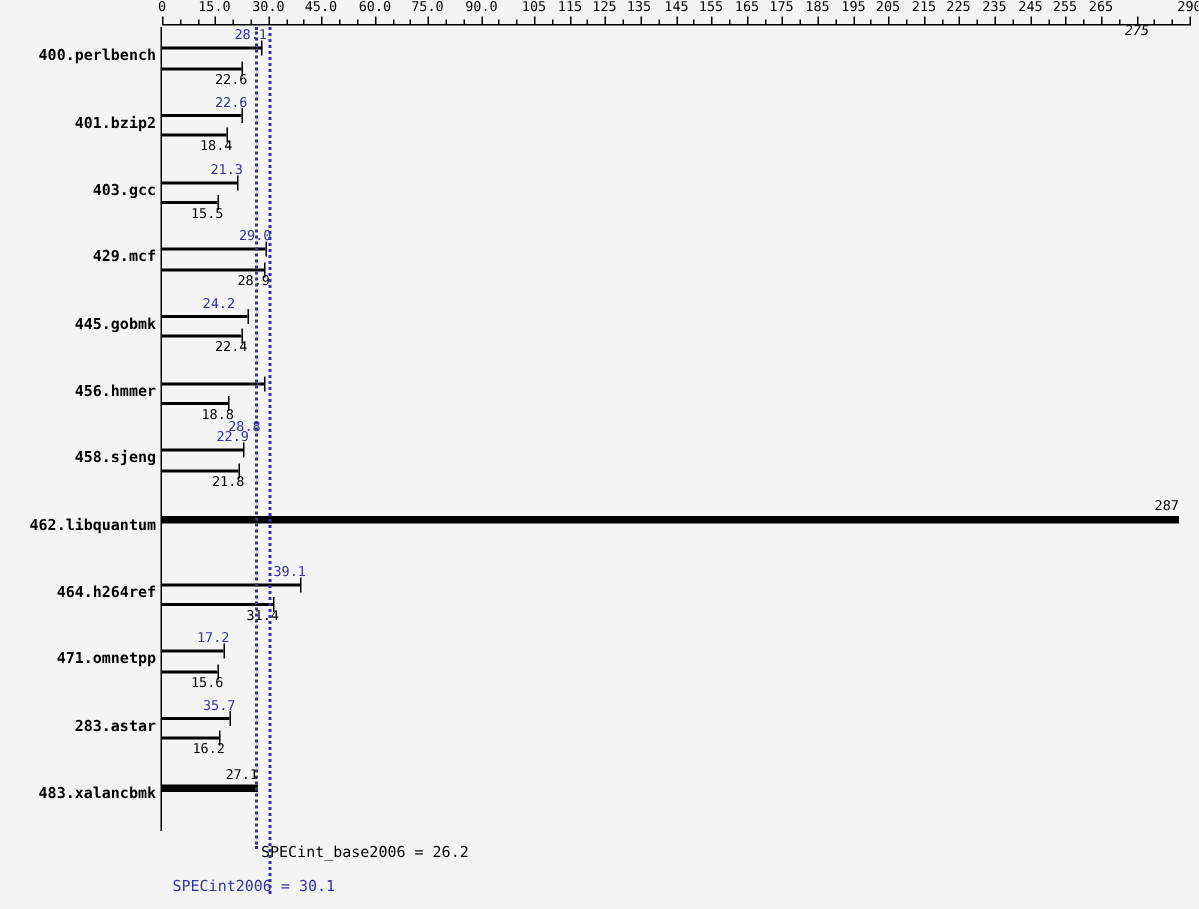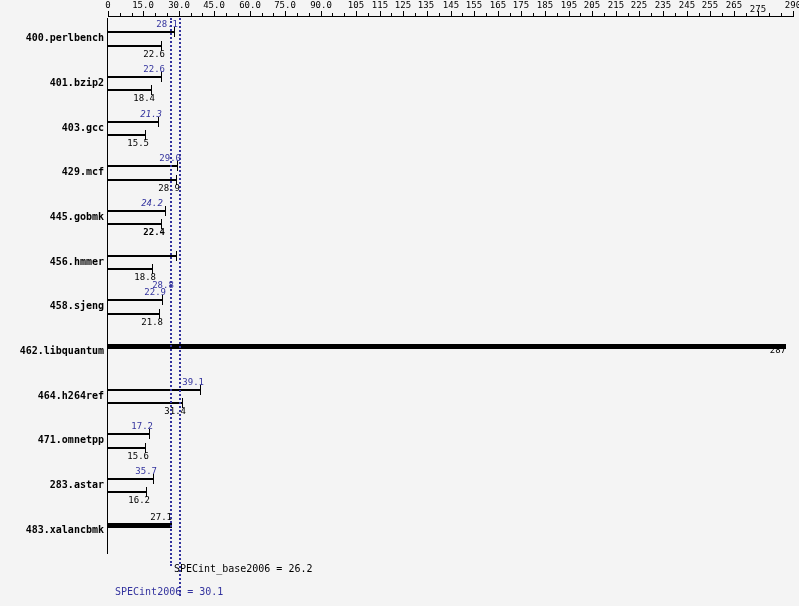--- a/index.html
+++ b/index.html
@@ -112,21 +112,21 @@
     <div class="tick-label" style="left: 621px; top: 0px; width: 36px;">225</div>
     <div class="tick" style="left: 663px; top: 11px; height: 5px;"></div>
     <div class="tick-label" style="left: 645px; top: 0px; width: 36px;">235</div>
     <div class="tick" style="left: 687px; top: 11px; height: 5px;"></div>
     <div class="tick-label" style="left: 669px; top: 0px; width: 36px;">245</div>
     <div class="tick" style="left: 710px; top: 11px; height: 5px;"></div>
     <div class="tick-label" style="left: 692px; top: 0px; width: 36px;">255</div>
     <div class="tick" style="left: 734px; top: 11px; height: 5px;"></div>
     <div class="tick-label" style="left: 716px; top: 0px; width: 36px;">265</div>
     <div class="tick" style="left: 758px; top: 11px; height: 5px;"></div>
-    <div class="tick-label" style="left: 740px; top: 4px; width: 36px;">275</div>
+    <div class="tick-label" style="left: 740px; top: 16px; width: 36px; font-style: italic;">275</div>
     <div class="tick" style="left: 793px; top: 11px; height: 5px;"></div>
     <div class="tick-label" style="left: 775px; top: 0px; width: 36px;">290</div>
     <div class="tick" style="left: 120px; top: 13px; height: 3px;"></div>
     <div class="tick" style="left: 132px; top: 13px; height: 3px;"></div>
     <div class="tick" style="left: 155px; top: 13px; height: 3px;"></div>
     <div class="tick" style="left: 167px; top: 13px; height: 3px;"></div>
     <div class="tick" style="left: 191px; top: 13px; height: 3px;"></div>
     <div class="tick" style="left: 202px; top: 13px; height: 3px;"></div>
     <div class="tick" style="left: 226px; top: 13px; height: 3px;"></div>
     <div class="tick" style="left: 238px; top: 13px; height: 3px;"></div>
@@ -166,55 +166,55 @@
     <div class="bench-label" style="left: 0px; top: 77px; width: 104px;">401.bzip2</div>
     <div class="bar bar-peak" style="left: 108px; top: 76px; width: 53px; height: 2px;"></div>
     <div class="cap" style="left: 161px; top: 72px; height: 10px;"></div>
     <div class="val val-peak" style="left: 131px; top: 64px; width: 34px; text-align: right;">22.6</div>
     <div class="bar bar-base" style="left: 108px; top: 89px; width: 43px; height: 2px;"></div>
     <div class="cap" style="left: 151px; top: 85px; height: 10px;"></div>
     <div class="val val-base" style="left: 121px; top: 93px; width: 34px; text-align: right;">18.4</div>
     <div class="bench-label" style="left: 0px; top: 122px; width: 104px;">403.gcc</div>
     <div class="bar bar-peak" style="left: 108px; top: 121px; width: 50px; height: 2px;"></div>
     <div class="cap" style="left: 158px; top: 117px; height: 10px;"></div>
-    <div class="val val-peak" style="left: 128px; top: 109px; width: 34px; text-align: right; font-style: italic;">21.3</div>
+    <div class="val val-peak" style="left: 128px; top: 109px; width: 34px; text-align: right;">21.3</div>
     <div class="bar bar-base" style="left: 108px; top: 134px; width: 37px; height: 2px;"></div>
     <div class="cap" style="left: 145px; top: 130px; height: 10px;"></div>
     <div class="val val-base" style="left: 115px; top: 138px; width: 34px; text-align: right;">15.5</div>
     <div class="bench-label" style="left: 0px; top: 166px; width: 104px;">429.mcf</div>
     <div class="bar bar-peak" style="left: 108px; top: 165px; width: 69px; height: 2px;"></div>
     <div class="cap" style="left: 177px; top: 161px; height: 10px;"></div>
     <div class="val val-peak" style="left: 147px; top: 153px; width: 34px; text-align: right;">29.0</div>
     <div class="bar bar-base" style="left: 108px; top: 179px; width: 68px; height: 2px;"></div>
     <div class="cap" style="left: 176px; top: 175px; height: 10px;"></div>
     <div class="val val-base" style="left: 146px; top: 183px; width: 34px; text-align: right;">28.9</div>
     <div class="bench-label" style="left: 0px; top: 211px; width: 104px;">445.gobmk</div>
     <div class="bar bar-peak" style="left: 108px; top: 210px; width: 57px; height: 2px;"></div>
     <div class="cap" style="left: 165px; top: 206px; height: 10px;"></div>
-    <div class="val val-peak" style="left: 135px; top: 198px; width: 34px; text-align: center; font-style: italic;">24.2</div>
+    <div class="val val-peak" style="left: 135px; top: 198px; width: 34px; text-align: left;">24.2</div>
     <div class="bar bar-base" style="left: 108px; top: 223px; width: 53px; height: 2px;"></div>
     <div class="cap" style="left: 161px; top: 219px; height: 10px;"></div>
-    <div class="val val-base" style="left: 131px; top: 227px; width: 34px; text-align: right; font-weight: bold;">22.4</div>
+    <div class="val val-base" style="left: 131px; top: 227px; width: 34px; text-align: right;">22.4</div>
     <div class="bench-label" style="left: 0px; top: 256px; width: 104px;">456.hmmer</div>
     <div class="bar bar-peak" style="left: 108px; top: 255px; width: 68px; height: 2px;"></div>
     <div class="cap" style="left: 176px; top: 251px; height: 10px;"></div>
     <div class="val val-peak" style="left: 146px; top: 255px; width: 34px; text-align: center; margin-top: 25px;">28.8</div>
     <div class="bar bar-base" style="left: 108px; top: 268px; width: 44px; height: 2px;"></div>
     <div class="cap" style="left: 152px; top: 264px; height: 10px;"></div>
     <div class="val val-base" style="left: 122px; top: 272px; width: 34px; text-align: right;">18.8</div>
     <div class="bench-label" style="left: 0px; top: 300px; width: 104px;">458.sjeng</div>
     <div class="bar bar-peak" style="left: 108px; top: 299px; width: 54px; height: 2px;"></div>
     <div class="cap" style="left: 162px; top: 295px; height: 10px;"></div>
     <div class="val val-peak" style="left: 132px; top: 287px; width: 34px; text-align: right;">22.9</div>
     <div class="bar bar-base" style="left: 108px; top: 313px; width: 51px; height: 2px;"></div>
     <div class="cap" style="left: 159px; top: 309px; height: 10px;"></div>
     <div class="val val-base" style="left: 129px; top: 317px; width: 34px; text-align: right;">21.8</div>
     <div class="bench-label" style="left: 0px; top: 345px; width: 104px;">462.libquantum</div>
     <div class="bar" style="left: 108px; top: 344px; width: 678px; height: 5px;"></div>
-    <div class="val val-base" style="left: 760px; top: 333px; width: 26px; text-align: right; margin-top: 12px;">287</div>
+    <div class="val val-base" style="left: 760px; top: 333px; width: 26px; text-align: right;">287</div>
     <div class="bench-label" style="left: 0px; top: 390px; width: 104px;">464.h264ref</div>
     <div class="bar bar-peak" style="left: 108px; top: 389px; width: 92px; height: 2px;"></div>
     <div class="cap" style="left: 200px; top: 385px; height: 10px;"></div>
     <div class="val val-peak" style="left: 170px; top: 377px; width: 34px; text-align: right;">39.1</div>
     <div class="bar bar-base" style="left: 108px; top: 402px; width: 74px; height: 2px;"></div>
     <div class="cap" style="left: 182px; top: 398px; height: 10px;"></div>
     <div class="val val-base" style="left: 152px; top: 406px; width: 34px; text-align: right;">31.4</div>
     <div class="bench-label" style="left: 0px; top: 434px; width: 104px;">471.omnetpp</div>
     <div class="bar bar-peak" style="left: 108px; top: 433px; width: 41px; height: 2px;"></div>
     <div class="cap" style="left: 149px; top: 429px; height: 10px;"></div>

